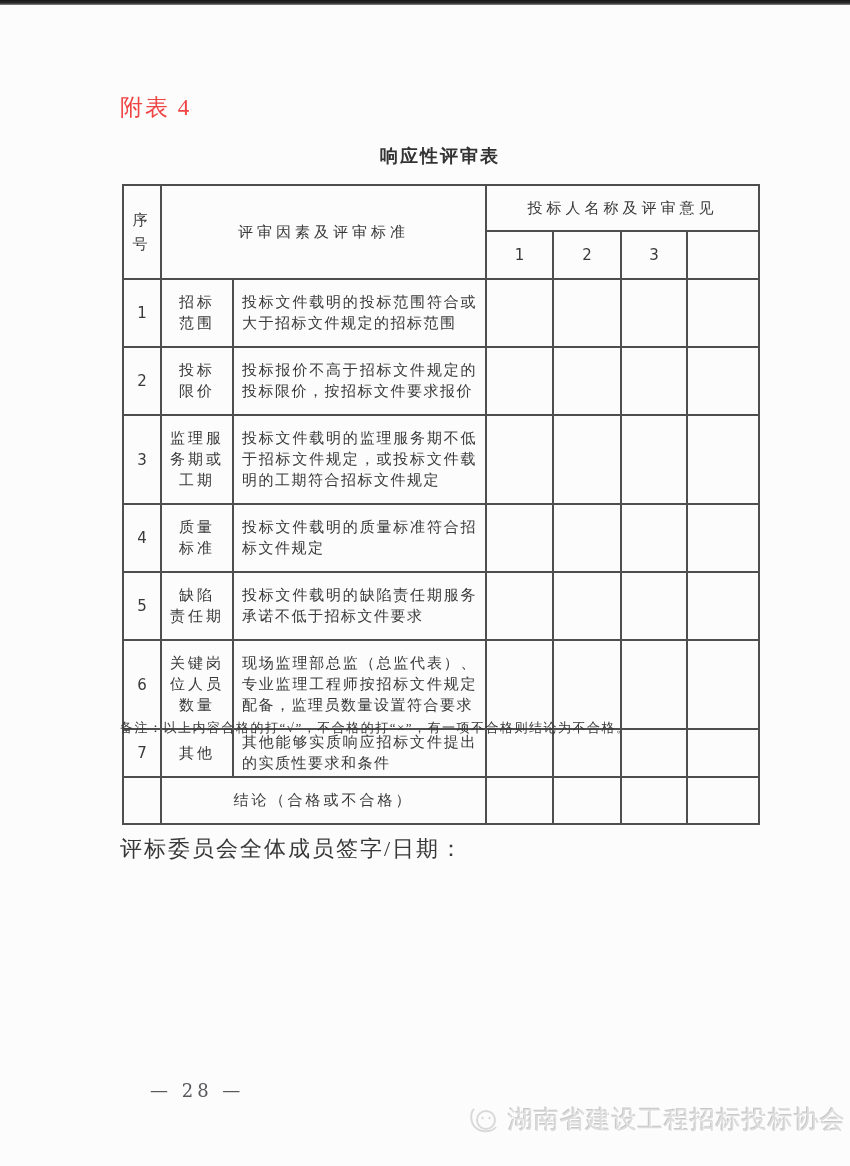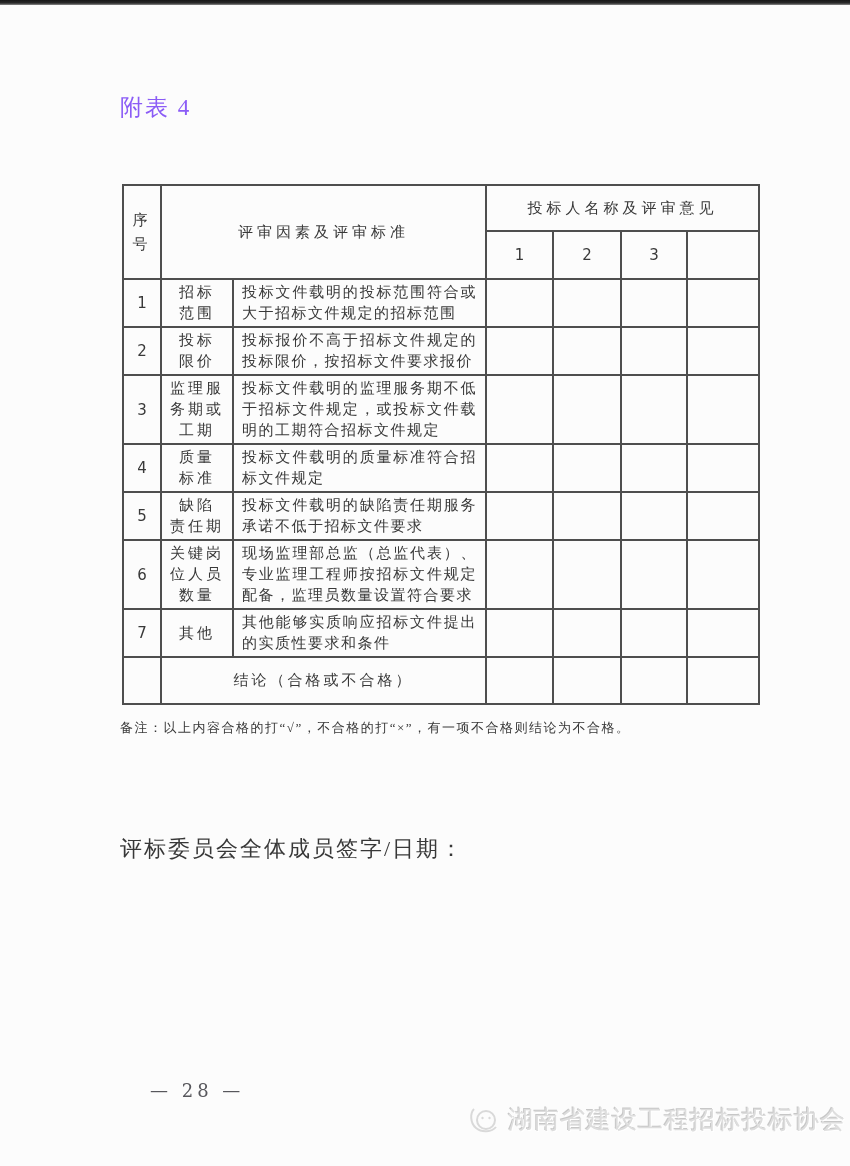--- a/index.html
+++ b/index.html
@@ -23,21 +23,21 @@
     height: 5px;
     background: linear-gradient(to bottom, #161616 0%, #2a2a2a 60%, #8a8a8a 100%);
   }
 
   .attachment-label {
     position: absolute;
     left: 120px;
     top: 92px;
     font-size: 23px;
     letter-spacing: 2px;
-    color: #8b5cf6;
+    color: #ef4444;
   }
 
   .table-title {
     position: absolute;
     left: 122px;
     top: 144px;
     width: 636px;
     text-align: center;
     font-size: 18px;
     font-weight: bold;
@@ -64,21 +64,21 @@
   .review-table td.pre { white-space: pre-line; }
   .review-table td.criteria {
     text-align: justify;
     padding: 2px 8px;
     letter-spacing: 1.5px;
     line-height: 21px;
   }
   .review-table td.factor {
     letter-spacing: 3px;
     line-height: 21px;
-    padding: 2px 2px;
+    padding: 12px 2px;
   }
   .review-table td.serial { font-family: "DejaVu Sans", sans-serif; font-size: 15px; }
   .review-table tr.h1 td { letter-spacing: 4px; }
   .review-table tr.h2 td { font-family: "DejaVu Sans", sans-serif; }
   .review-table td.group-head { letter-spacing: 4px; }
   .review-table td.serial-head { line-height: 24px; letter-spacing: 0; }
   .review-table td.conclusion { letter-spacing: 3px; }
 
   .note {
     position: absolute;
@@ -127,20 +127,21 @@
   .watermark svg { display: block; }
 </style>
 </head>
 <body>
 
 <div class="page">
   <div class="scan-edge-top"></div>
 
   <div class="attachment-label">附表 4</div>
 
+  <div class="table-title">响应性评审表</div>
 
   <table class="review-table">
     <colgroup>
       <col style="width:38px">
         <col style="width:72px">
         <col style="width:253px">
       <col style="width:67px">
         <col style="width:68px">
         <col style="width:66px">
         <col style="width:72px">

